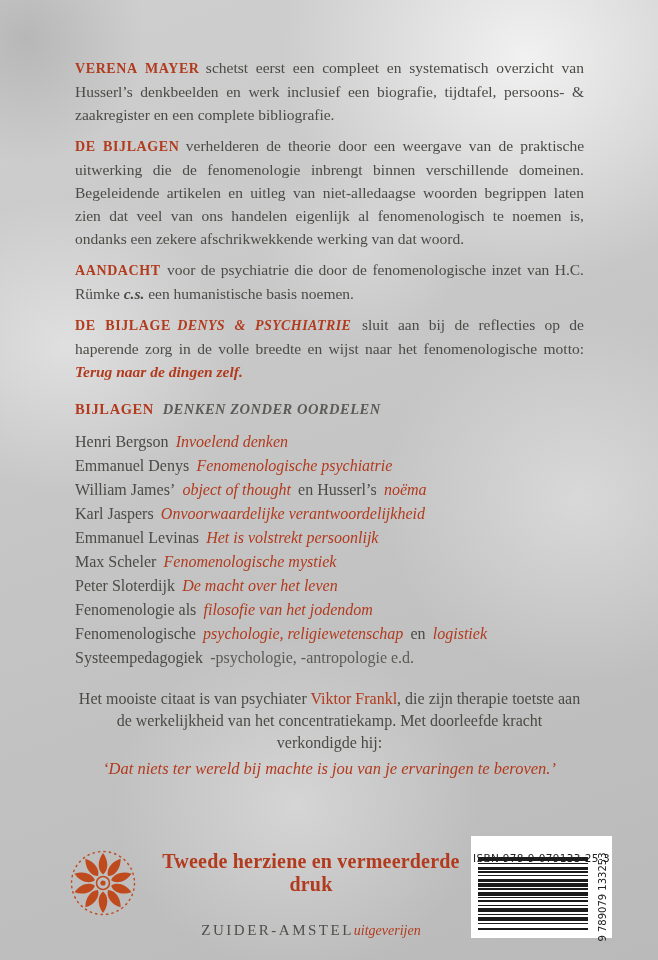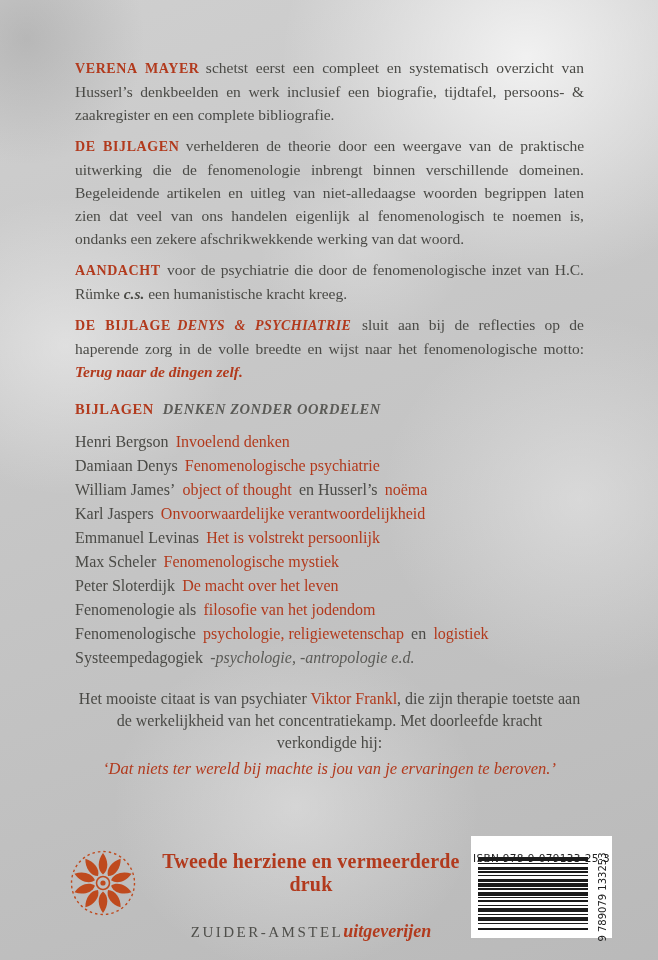--- a/index.html
+++ b/index.html
@@ -61,22 +61,22 @@
     color:#5b5b57;font-weight:bold;font-style:italic;letter-spacing:.5px;
   }
   .appendix-list{margin-top:2px;}
   .list-item{
     font-size:16px;
     line-height:24px;
     white-space:nowrap;
   }
   .list-item .seg{margin-right:.45em;}
   .seg-n{color:var(--ink);}
-  .seg-t{color:var(--accent);}
-  .seg-d{color:#5b5b57;font-style:italic;}
+  .seg-t{color:var(--accent);font-style:italic;}
+  .seg-d{color:#5b5b57;}
   .quote-block{
     margin-top:18px;
     text-align:center;
     font-size:16px;
     line-height:22px;
     color:var(--ink);
   }
   .quote-block .name{color:var(--accent);}
   .quote-line{
     margin-top:3px;
@@ -99,22 +99,22 @@
   }
   .publisher-line{margin-top:25px;}
   .publisher-name{
     color:#4f4f4b;
     font-size:15px;
     letter-spacing:2.5px;
     font-weight:normal;
   }
   .publisher-suffix{
     color:var(--accent);
-    font-size:18px;
-    font-weight:bold;
+    font-size:14px;
+    font-weight:normal;
     font-style:italic;
   }
   .barcode{
     position:absolute;right:46px;top:6px;
     width:141px;height:102px;
     background:#ffffff;
   }
   .isbn{
     font-family:"DejaVu Sans", sans-serif;
     font-size:10.5px;
@@ -143,31 +143,31 @@
 </head>
 <body>
 
 <div class="page">
   <div class="content">
 
     <p class="blurb"><span class="lead">VERENA MAYER</span><span>schetst eerst een compleet en systematisch overzicht van Husserl’s denkbeelden en werk inclusief een biografie, tijdtafel, persoons- &amp; zaakregister en een complete bibliografie.</span></p>
 
     <p class="blurb"><span class="lead">DE BIJLAGEN</span><span>verhelderen de theorie door een weergave van de praktische uitwerking die de fenomenologie inbrengt binnen verschillende domeinen. Begeleidende artikelen en uitleg van niet-alledaagse woorden begrippen laten zien dat veel van ons handelen eigenlijk al fenomenologisch te noemen is, ondanks een zekere afschrikwekkende werking van dat woord.</span></p>
 
-    <p class="blurb"><span class="lead">AANDACHT</span><span>voor de psychiatrie die door de fenomenologische inzet van H.C. Rümke </span><span class="ink-italic">c.s.</span><span> een humanistische kracht kreeg.</span></p>
+    <p class="blurb"><span class="lead">AANDACHT</span><span>voor de psychiatrie die door de fenomenologische inzet van H.C. Rümke </span><span class="ink-italic">c.s.</span><span> een humanistische basis noemen.</span></p>
 
     <p class="blurb"><span class="lead">DE BIJLAGE</span><span class="red-italic-caps">DENYS &amp; PSYCHIATRIE</span><span> sluit aan bij de reflecties op de haperende zorg in de volle breedte en wijst naar het fenomenologische motto: </span><span class="red-bold-italic">Terug naar de dingen zelf.</span></p>
 
     <div class="section-heading">
       <span class="label">BIJLAGEN</span><span class="title">DENKEN ZONDER OORDELEN</span>
     </div>
 
     <div class="appendix-list">
         <div class="list-item"><span class="seg seg-n">Henri Bergson</span><span class="seg seg-t">Invoelend denken</span></div>
-        <div class="list-item"><span class="seg seg-n">Damiaan Denys</span><span class="seg seg-t">Fenomenologische psychiatrie</span></div>
+        <div class="list-item"><span class="seg seg-n">Emmanuel Denys</span><span class="seg seg-t">Fenomenologische psychiatrie</span></div>
         <div class="list-item"><span class="seg seg-n">William James’</span><span class="seg seg-t">object of thought</span><span class="seg seg-n">en Husserl’s</span><span class="seg seg-t">noëma</span></div>
         <div class="list-item"><span class="seg seg-n">Karl Jaspers</span><span class="seg seg-t">Onvoorwaardelijke verantwoordelijkheid</span></div>
         <div class="list-item"><span class="seg seg-n">Emmanuel Levinas</span><span class="seg seg-t">Het is volstrekt persoonlijk</span></div>
         <div class="list-item"><span class="seg seg-n">Max Scheler</span><span class="seg seg-t">Fenomenologische mystiek</span></div>
         <div class="list-item"><span class="seg seg-n">Peter Sloterdijk</span><span class="seg seg-t">De macht over het leven</span></div>
         <div class="list-item"><span class="seg seg-n">Fenomenologie als</span><span class="seg seg-t">filosofie van het jodendom</span></div>
         <div class="list-item"><span class="seg seg-n">Fenomenologische</span><span class="seg seg-t">psychologie, religiewetenschap</span><span class="seg seg-n">en</span><span class="seg seg-t">logistiek</span></div>
         <div class="list-item"><span class="seg seg-n">Systeempedagogiek</span><span class="seg seg-d">-psychologie, -antropologie e.d.</span></div>
       </div>
 

